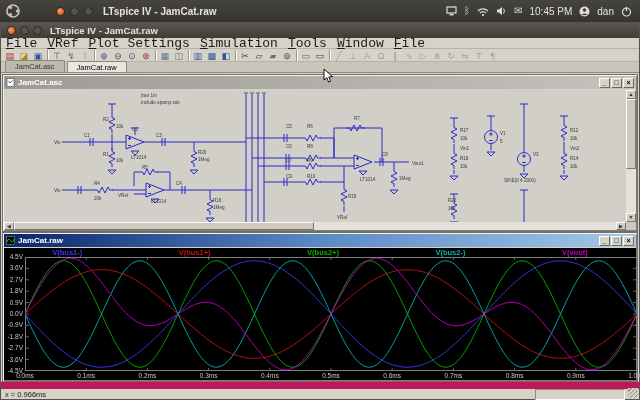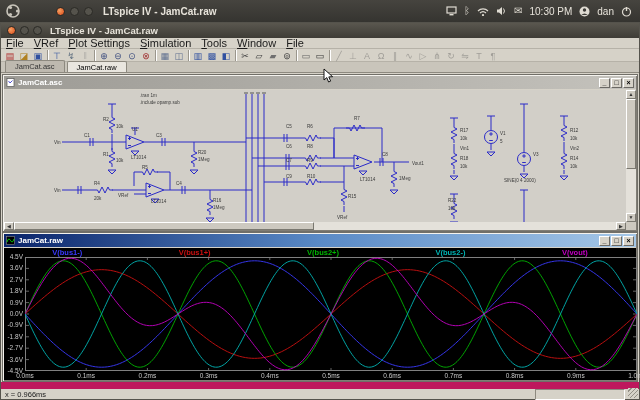--- a/index.html
+++ b/index.html
@@ -27,21 +27,21 @@
     background:#d6d2c8;border:1px solid #55534c;}
   .titlebar{height:15px;background:linear-gradient(#5a574f,#3e3c36);
     display:flex;align-items:center;color:#e7e3da;}
   .tb-btns{display:flex;gap:4px;margin:0 8px 0 6px;}
   .tbtn{width:9px;height:9px;border-radius:50%;border:1px solid #2a2925;}
   .tbtn.close{background:radial-gradient(circle at 35% 35%,#f4a063,#dd4814);}
   .tbtn.other{background:#55534c;}
   .win-title{font-weight:bold;font-size:9.5px;}
 
   .menubar{height:11px;display:flex;align-items:center;background:#d6d2c8;
-    border-bottom:1px solid #b6b2a8;font-size:11px;color:#1a1a1a;}
+    border-bottom:1px solid #b6b2a8;font-size:13px;color:#1a1a1a;font-family:Liberation Mono, monospace;}
   .menu-item{padding:0 5px;cursor:default;}
   .menu-item:first-letter{text-decoration:underline;}
 
   .toolbar{height:13px;display:flex;align-items:center;background:#d6d2c8;
     border-bottom:1px solid #b6b2a8;padding-left:2px;}
   .tool{width:13px;height:11px;margin:0 .5px;font-size:9px;line-height:10px;
     text-align:center;border:1px solid transparent;}
   .tool.disabled{opacity:.4;filter:grayscale(1);}
   .tsep{width:1px;height:11px;background:#9a968c;margin:0 2px;box-shadow:1px 0 0 #fff;}
 
@@ -132,21 +132,21 @@
       <span class="glyph">ᛒ</span>
       <svg width="12" height="9" viewBox="0 0 12 9">
         <path d="M1,4 A7,7 0 0 1 11,4 M3,6 A4.5,4.5 0 0 1 9,6" fill="none" stroke="#dfdbd2" stroke-width="1.2"></path>
         <circle cx="6" cy="8" r="1.1" fill="#dfdbd2"></circle>
       </svg>
       <svg width="11" height="10" viewBox="0 0 11 10">
         <path d="M1,3.5 H3 L6,1 V9 L3,6.5 H1 Z" fill="#dfdbd2"></path>
         <path d="M7.5,2.5 A4,4 0 0 1 7.5,7.5" fill="none" stroke="#dfdbd2" stroke-width="1"></path>
       </svg>
       <span class="glyph">✉</span>
-      <span class="time">10:30 PM</span>
+      <span class="time">10:45 PM</span>
       <svg width="11" height="11" viewBox="0 0 11 11">
         <circle cx="5.5" cy="5.5" r="5" fill="#dfdbd2"></circle>
         <circle cx="5.5" cy="4" r="1.7" fill="#3c3b37"></circle>
         <path d="M2.3,9 Q5.5,6 8.7,9" fill="#3c3b37"></path>
       </svg>
       <span class="user">dan</span>
       <svg width="11" height="11" viewBox="0 0 11 11">
         <circle cx="5.5" cy="6" r="4" fill="none" stroke="#dfdbd2" stroke-width="1.2"></circle>
         <line x1="5.5" y1="1" x2="5.5" y2="5" stroke="#dfdbd2" stroke-width="1.4"></line>
       </svg>

